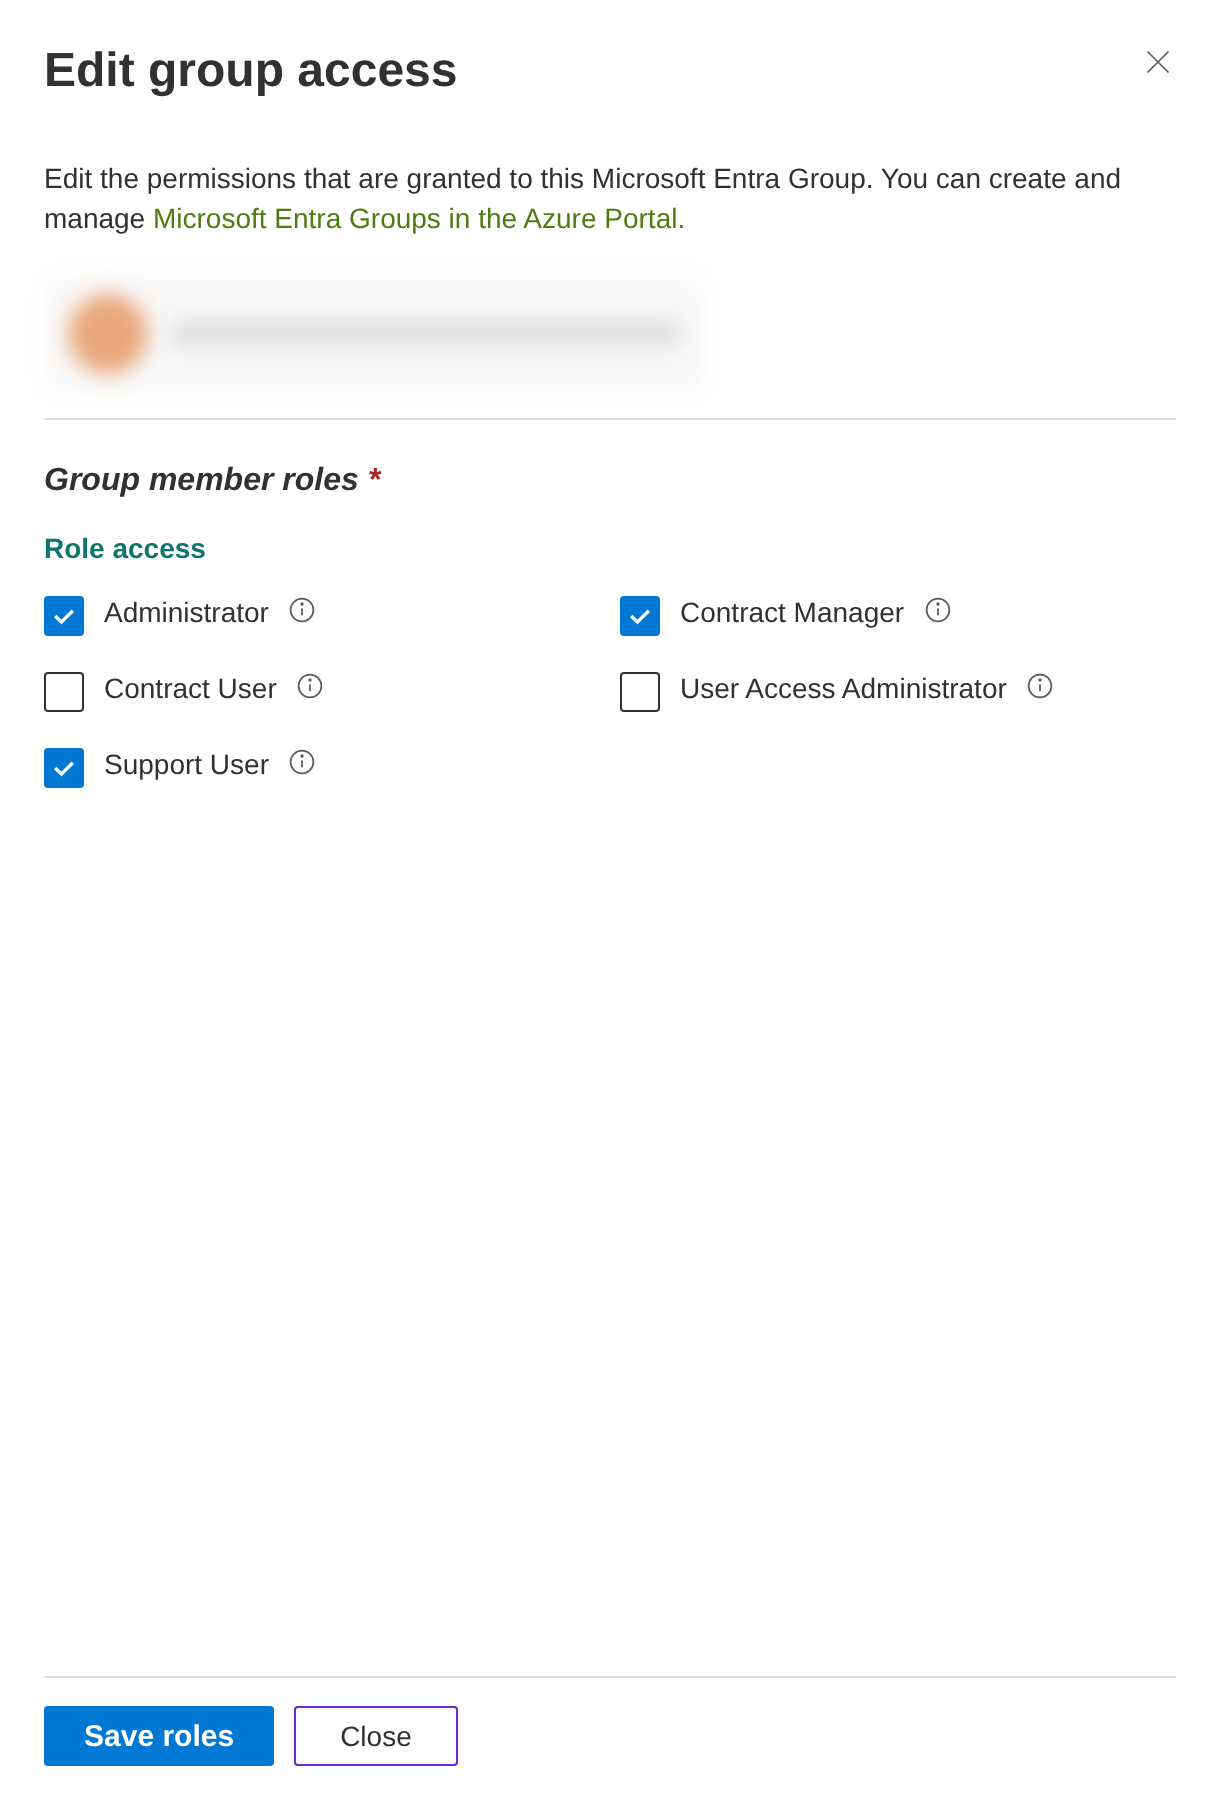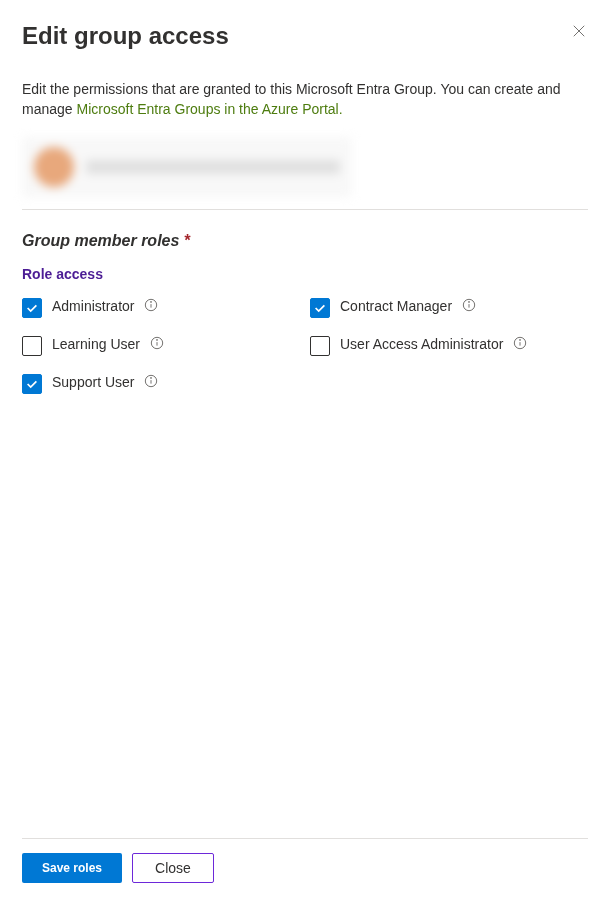--- a/index.html
+++ b/index.html
@@ -87,21 +87,21 @@
       color: #323130;
       margin-bottom: 16px;
       font-style: italic;
     }
     .required {
       color: #a4262c;
     }
     .subsection-title {
       font-size: 14px;
       font-weight: 600;
-      color: #4c1d95;
+      color: #0f766e;
       margin-bottom: 16px;
     }
     .roles-grid {
       display: grid;
       grid-template-columns: 1fr 1fr;
       gap: 18px 10px;
     }
     .role-item {
       display: flex;
       gap: 10px;
@@ -161,21 +161,21 @@
     }
     .footer-buttons {
       display: flex;
       gap: 10px;
     }
     .btn-primary {
       background: #0078d4;
       color: #ffffff;
       border: none;
       padding: 6px 20px;
-      font-size: 12px;
+      font-size: 15px;
       font-weight: 600;
       border-radius: 2px;
       cursor: pointer;
       font-family: inherit;
     }
     .btn-secondary {
       background: #ffffff;
       color: #323130;
       border: 1px solid #6d28d9;
       padding: 6px 22px;
@@ -246,21 +246,21 @@
           <line x1="8" y1="7" x2="8" y2="11"></line>
           <circle cx="8" cy="4.5" r="0.5" fill="currentColor"></circle>
         </svg>
     </span>
   </div>
 
   <div class="role-item">
     <div class="checkbox">
       
     </div>
-    <span class="role-label">Learning User</span>
+    <span class="role-label">Contract User</span>
     <span class="info-icon">
       <svg viewBox="0 0 16 16" fill="none" stroke="currentColor" stroke-width="1">
           <circle cx="8" cy="8" r="6.5"></circle>
           <line x1="8" y1="7" x2="8" y2="11"></line>
           <circle cx="8" cy="4.5" r="0.5" fill="currentColor"></circle>
         </svg>
     </span>
   </div>
 
   <div class="role-item">

